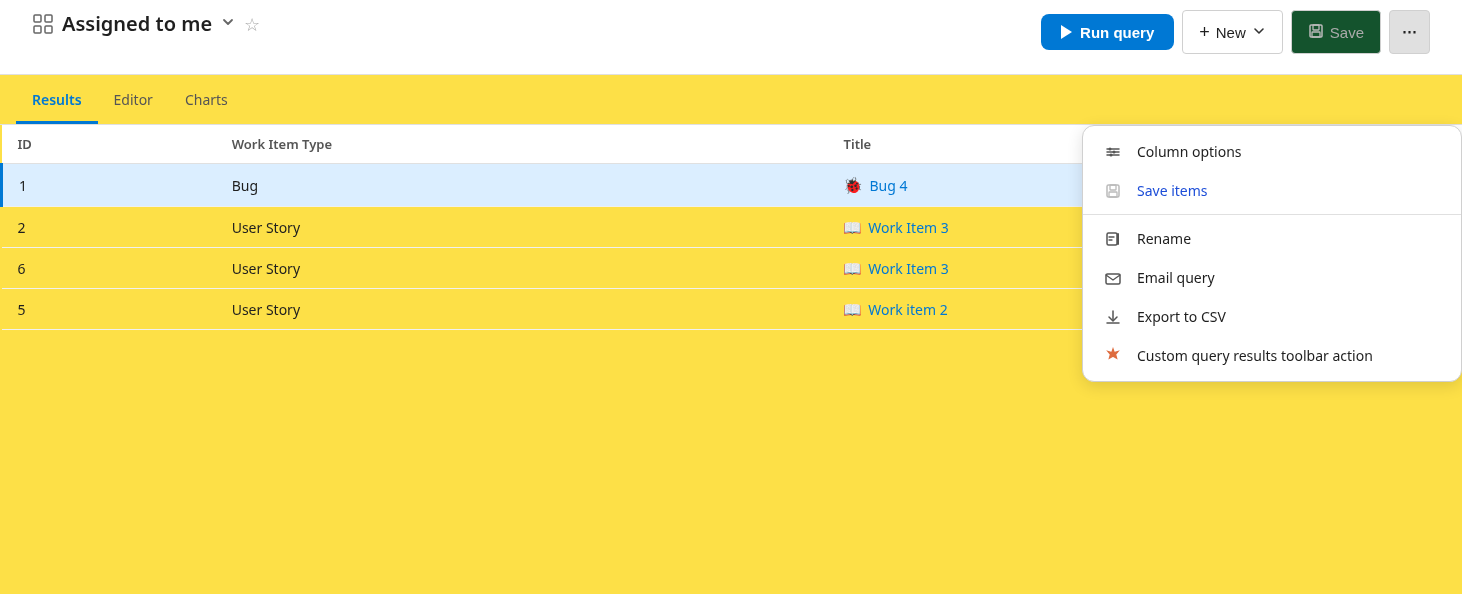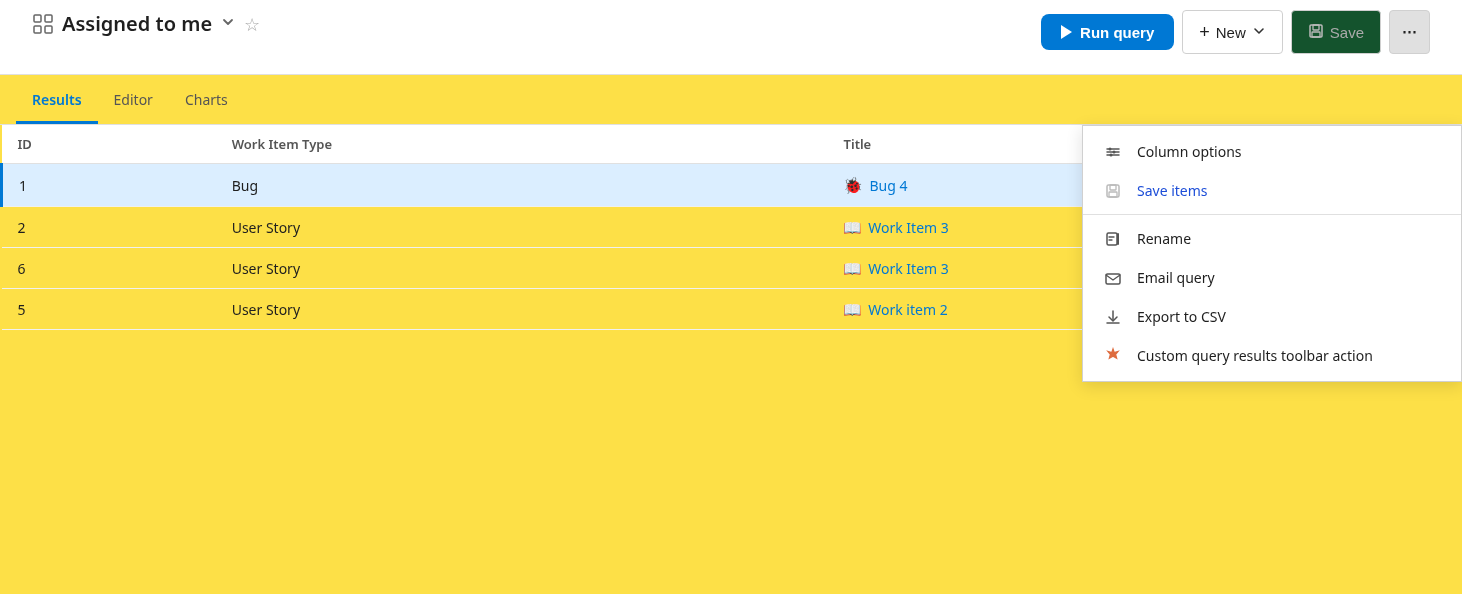--- a/index.html
+++ b/index.html
@@ -192,21 +192,21 @@
     }
 
     
     .dropdown-overlay {
       position: absolute;
       top: 0;
       right: 0;
       width: 380px;
       background: #fff;
       border: 1px solid #d0d0d0;
-      border-radius: 0;
+      border-radius: 12px;
       box-shadow: 0 4px 16px rgba(0,0,0,0.12);
       z-index: 100;
       padding: 6px 0;
     }
     .dropdown-item {
       display: flex;
       align-items: center;
       gap: 14px;
       padding: 10px 20px;
       cursor: pointer;

